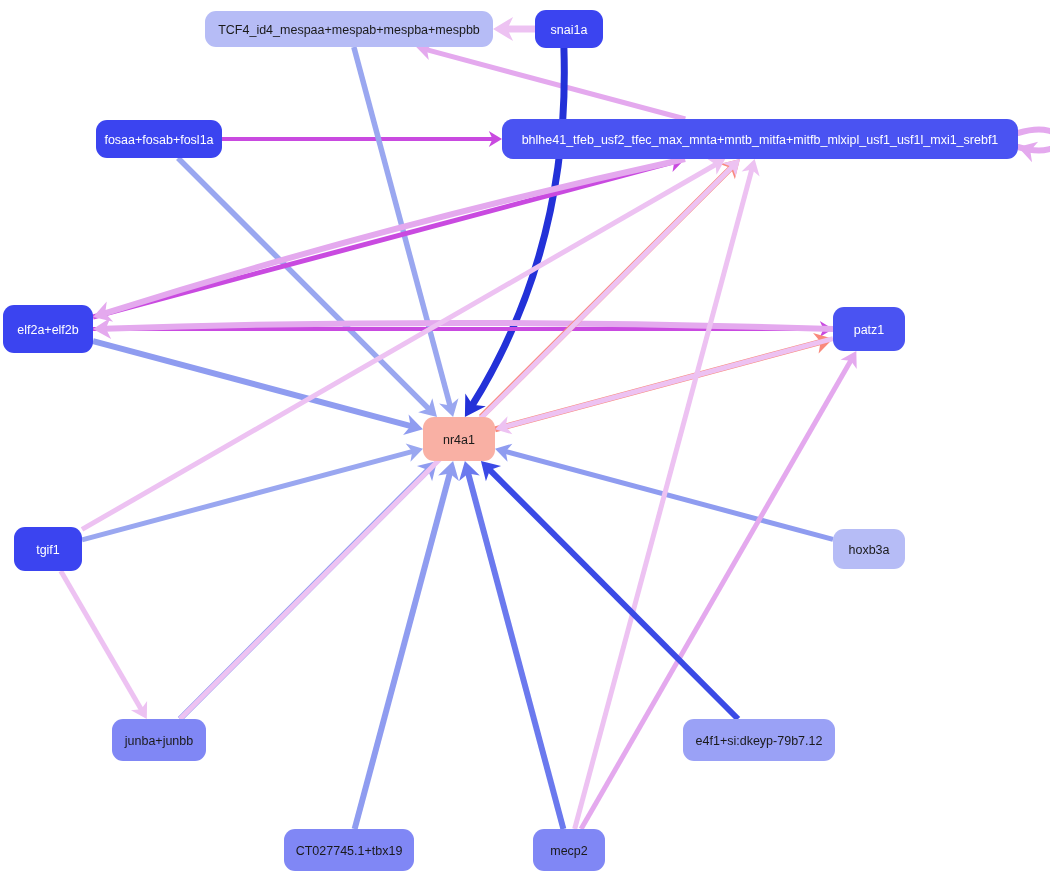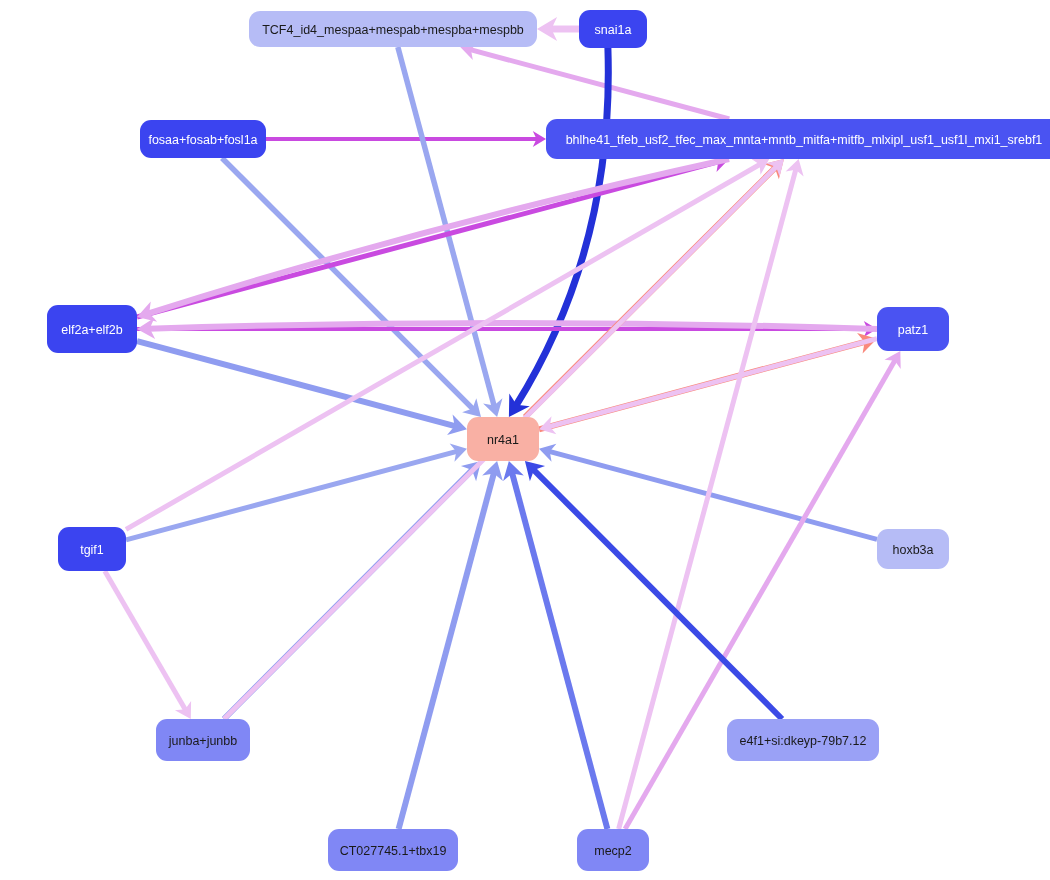--- a/index.html
+++ b/index.html
@@ -1,17 +1,17 @@
 <!DOCTYPE html>
 <html><head>
 <meta charset="utf-8">
 <style>
   html,body{margin:0;padding:0;background:#ffffff;}
   body{width:1050px;height:880px;font-family:"Liberation Sans",sans-serif;overflow:hidden;}
-  #graph-root{position:relative;width:880px;height:880px;margin-left:44px;}
+  #graph-root{position:relative;width:880px;height:880px;}
   svg#network{position:absolute;left:0;top:0;width:1050px;height:880px;display:block;}
   .node-rect{stroke:none;}
   .node-label{font-family:"Liberation Sans",sans-serif;font-size:12.5px;dominant-baseline:central;text-anchor:middle;pointer-events:none;}
 </style>
 </head>
 <body>
 
 <div id="graph-root">
   <svg id="network" viewBox="0 0 1050 880" xmlns="http://www.w3.org/2000/svg">
     <g id="edge-layer">

